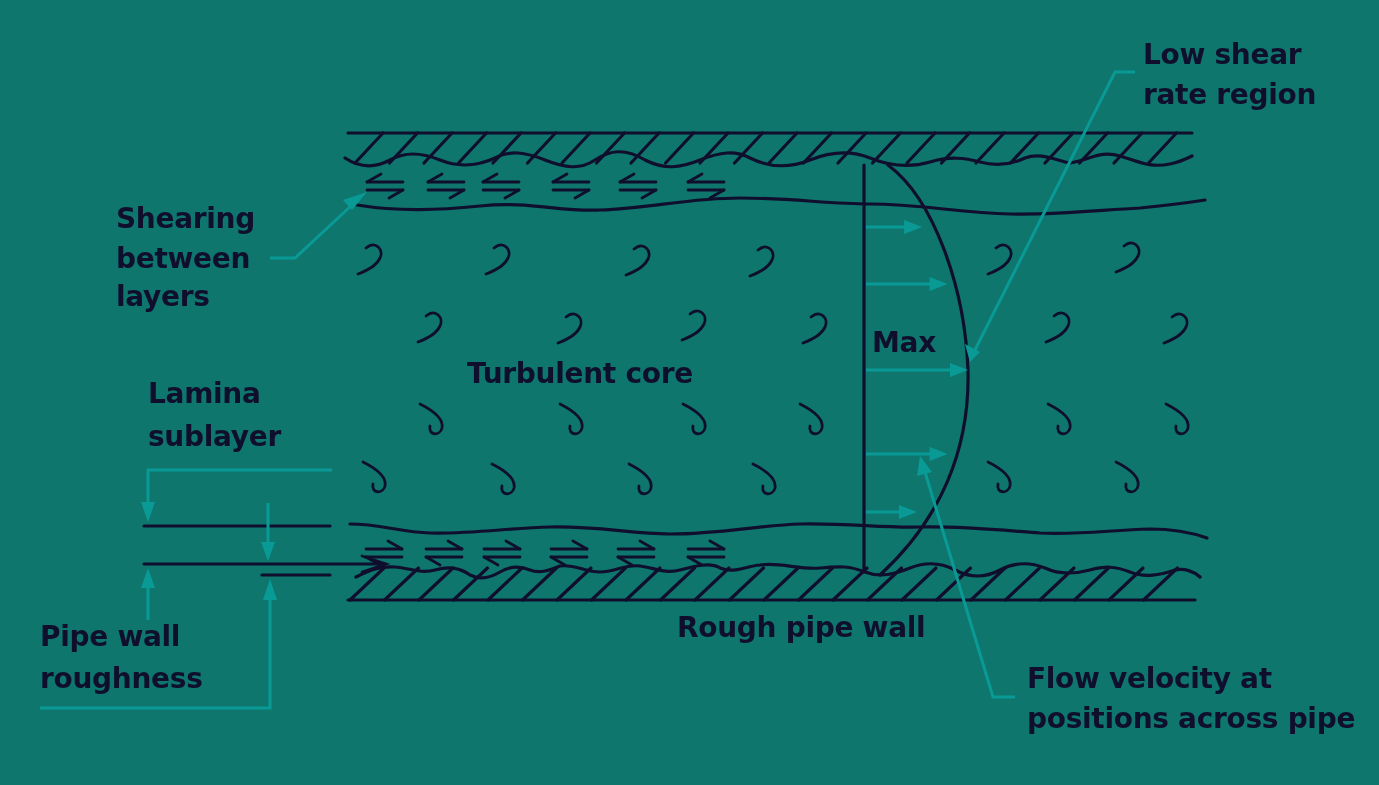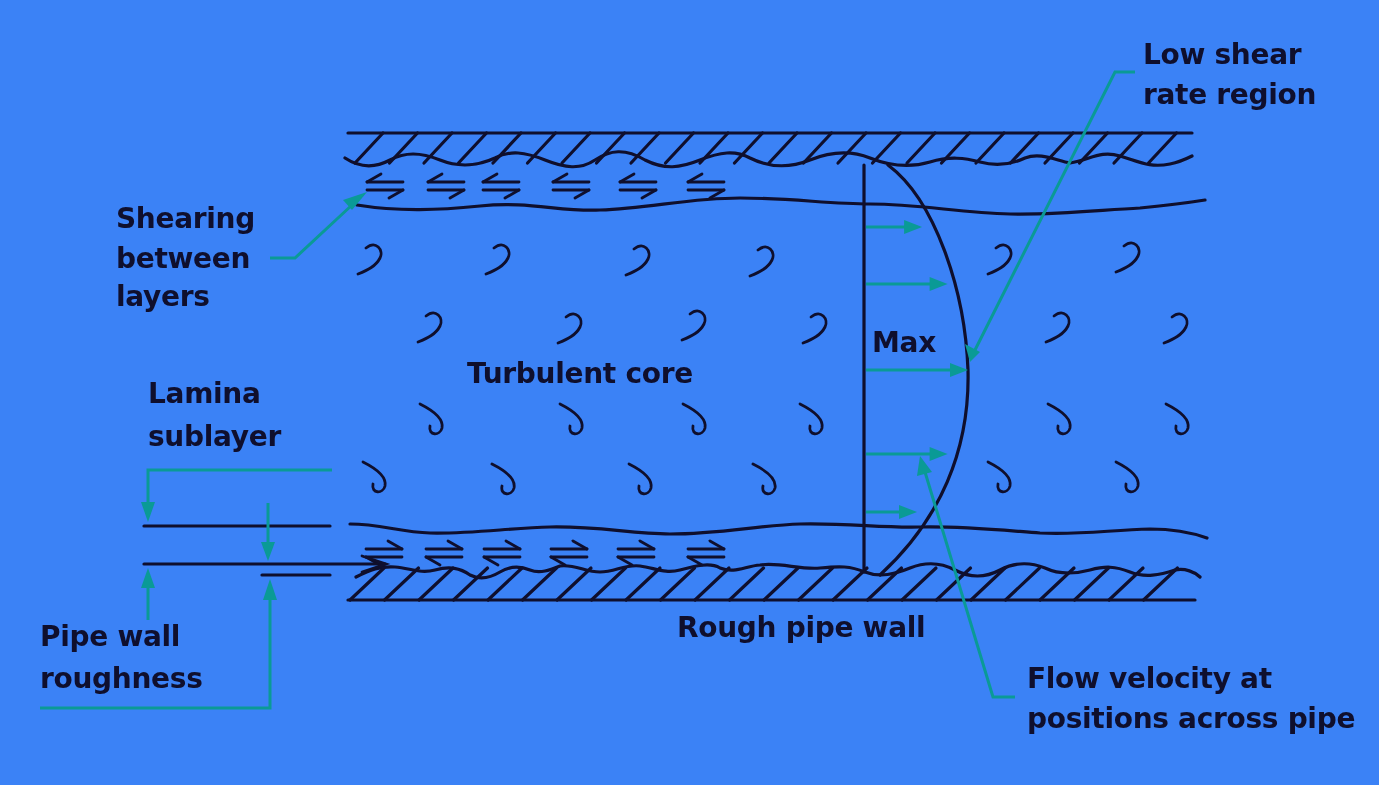--- a/index.html
+++ b/index.html
@@ -1,16 +1,16 @@
 <!DOCTYPE html>
 <html><head>
 <meta charset="utf-8">
 <style>
   html,body{margin:0;padding:0;background:#ffffff;}
-  #stage{position:relative;width:1379px;height:785px;overflow:hidden;background:#3b82f6;}
+  #stage{position:relative;width:1379px;height:785px;overflow:hidden;background:#0f766e;}
   svg{position:absolute;left:0;top:0;}
   .lbl{font-family:"DejaVu Sans","Liberation Sans",sans-serif;font-weight:600;fill:#0f0f2d;font-size:28px;letter-spacing:-0.3px;}
   .ink{stroke:#0f0f2d;fill:none;stroke-width:3.2;stroke-linecap:round;stroke-linejoin:round;}
   .inkthin{stroke:#0f0f2d;fill:none;stroke-width:2.8;stroke-linecap:round;}
   .teal{stroke:#0a9a96;fill:none;stroke-width:3;}
   .tealfill{fill:#0a9a96;stroke:none;}
 </style>
 </head>
 <body>
 

